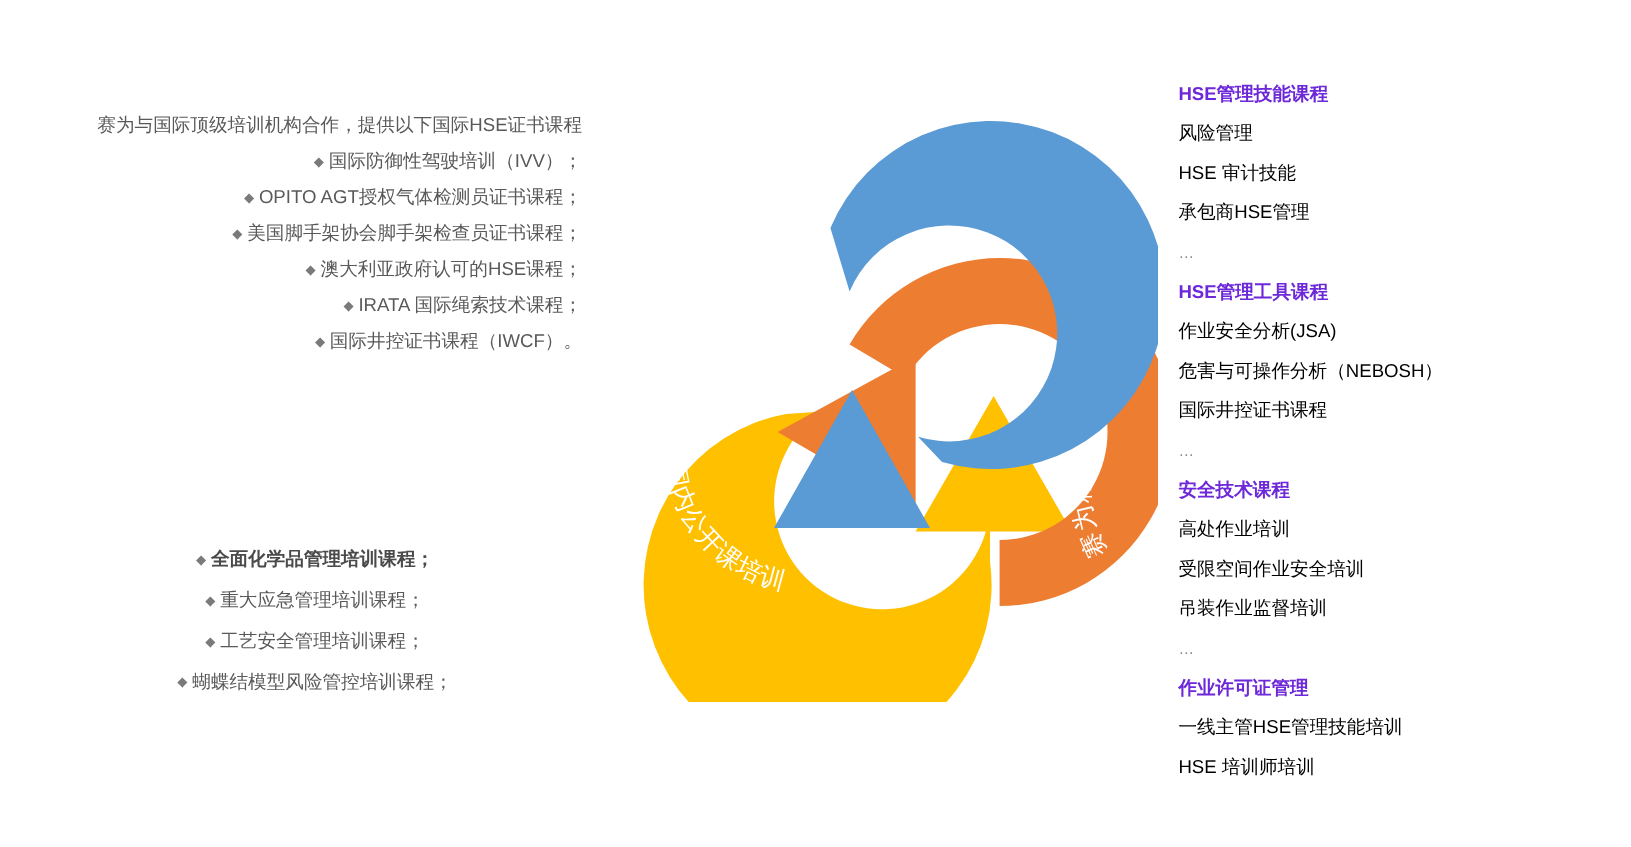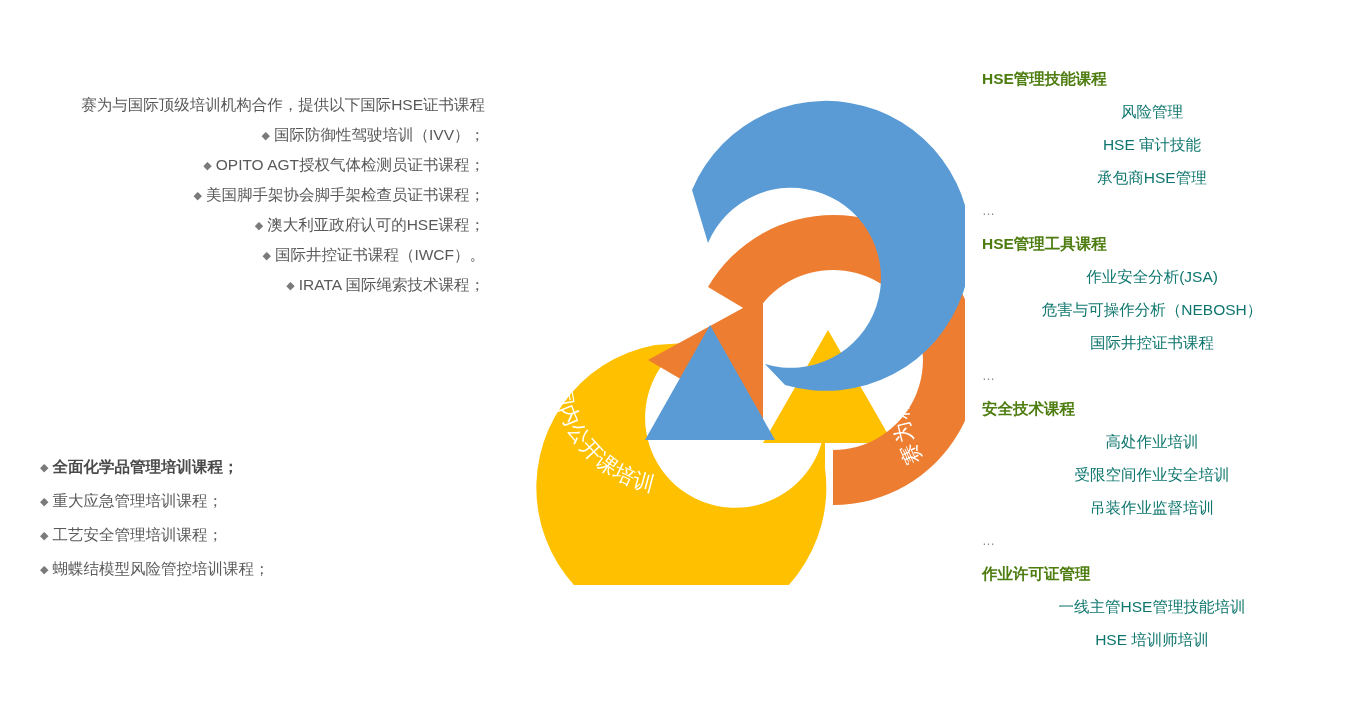--- a/index.html
+++ b/index.html
@@ -39,21 +39,21 @@
     vertical-align: 1px;
     margin-right: 4px;
     color: #7a7a7a;
   }
 
   #left-panel-2 {
     position: absolute;
     left: 40px;
     top: 450px;
     width: 445px;
-    text-align: left;
+    text-align: center;
   }
   #left-panel-2 .line {
     font-size: 15.5px;
     line-height: 33px;
     color: #595959;
     white-space: nowrap;
   }
   #left-panel-2 .line.bold {
     font-weight: bold;
     color: #4a4a4a;
@@ -73,49 +73,48 @@
   #right-panel {
     position: absolute;
     left: 982px;
     top: 62px;
     width: 340px;
   }
   .rp-section { margin-bottom: 0; }
   .rp-heading {
     font-size: 15.5px;
     font-weight: bold;
-    color: #4d7c0f;
+    color: #6d28d9;
     line-height: 33px;
     white-space: nowrap;
   }
   .rp-item {
     font-size: 15.5px;
-    color: #0f766e;
+    color: #000000;
     line-height: 33px;
     white-space: nowrap;
-    text-align: center;
   }
   .rp-ellipsis {
     font-size: 13px;
     color: #8a8a8a;
     line-height: 33px;
     letter-spacing: 1px;
   }
 </style>
 </head>
 <body>
 
 <div id="left-panel">
     <div class="line"><span>赛为与国际顶级培训机构合作，提供以下国际HSE证书课程</span></div>
     <div class="line"><span class="bullet">◆</span><span>国际防御性驾驶培训（IVV）；</span></div>
     <div class="line"><span class="bullet">◆</span><span>OPITO AGT授权气体检测员证书课程；</span></div>
     <div class="line"><span class="bullet">◆</span><span>美国脚手架协会脚手架检查员证书课程；</span></div>
     <div class="line"><span class="bullet">◆</span><span>澳大利亚政府认可的HSE课程；</span></div>
+    <div class="line"><span class="bullet">◆</span><span>IRATA 国际绳索技术课程；</span></div>
     <div class="line"><span class="bullet">◆</span><span>国际井控证书课程（IWCF）。</span></div>
-    <div class="line"><span class="bullet">◆</span><span>IRATA 国际绳索技术课程；</span></div>
   </div>
 
 <div id="left-panel-2">
     <div class="line bold"><span class="bullet">◆</span><span>全面化学品管理培训课程；</span></div>
     <div class="line"><span class="bullet">◆</span><span>重大应急管理培训课程；</span></div>
     <div class="line"><span class="bullet">◆</span><span>工艺安全管理培训课程；</span></div>
     <div class="line"><span class="bullet">◆</span><span>蝴蝶结模型风险管控培训课程；</span></div>
   </div>
 
 <div id="diagram">

